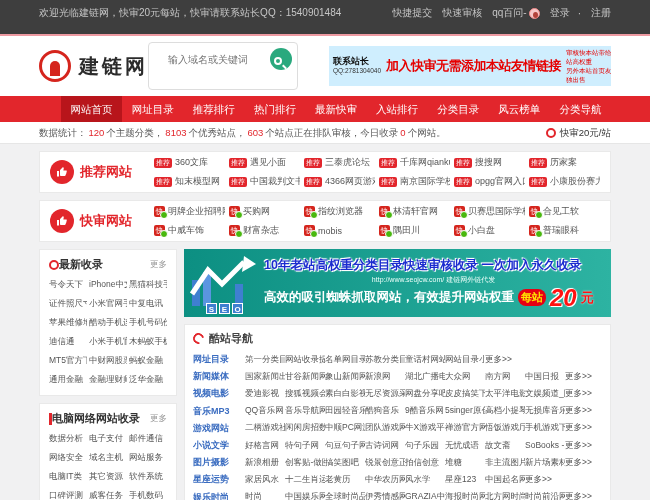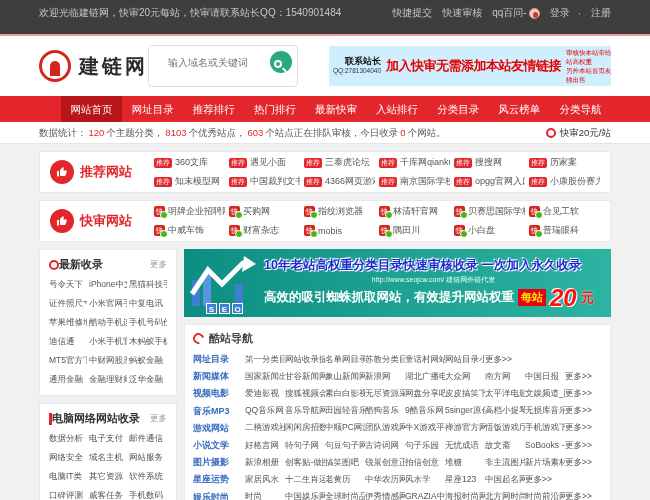--- a/index.html
+++ b/index.html
@@ -17,27 +17,27 @@
   .divider { height:2px; background:#ee9aa2; }
 
   
   .header { background:#fff; }
   .header .wrap { display:flex; align-items:center; height:60px; }
   .logo { display:flex; align-items:center; gap:8px; }
   .logo-icon { width:32px; height:32px; border:3px solid #d5251d; border-radius:50%; position:relative; flex:none; }
   .logo-icon::after { content:""; position:absolute; left:8px; bottom:3px; width:10px; height:15px; background:#d5251d; border-radius:6px 6px 0 0; }
   .logo-icon::before { content:""; position:absolute; left:11px; bottom:3px; width:4px; height:9px; background:#5a1208; }
   .logo-text { font-size:20px; font-weight:bold; color:#2b2b2b; letter-spacing:3px; }
-  .search { position:relative; width:150px; height:42px; border:1px solid #ddd; border-radius:4px; background:#fff; flex:none; }
+  .search { position:relative; width:150px; height:48px; border:1px solid #ddd; border-radius:4px; background:#fff; flex:none; }
   .search input { width:118px; height:32px; border:none; outline:none; text-align:center; font-size:10px; color:#666; background:transparent; }
   .search-btn { position:absolute; right:5px; top:5px; width:22px; height:22px; border-radius:50%; background:#2aa97e; border:none; cursor:pointer; }
   .search-btn i { display:block; width:8px; height:8px; border:2px solid #fff; border-radius:50%; margin:4px 0 0 4px; position:relative; }
   .search-btn i::after { content:""; position:absolute; width:5px; height:2px; background:#fff; transform:rotate(45deg); left:6px; top:7px; }
   .head-ad { width:282px; height:40px; background:#cfeefe; display:flex; align-items:center; padding:0 4px; gap:5px; overflow:hidden; margin-left:auto; }
-  .ad-contact { text-align:right; line-height:1.1; flex:none; }
+  .ad-contact { text-align:left; line-height:1.1; flex:none; }
   .ad-contact b { font-size:9px; color:#111; display:block; }
   .ad-contact span { font-size:6.5px; color:#333; display:block; }
   .ad-head { color:#e60000; font-weight:900; font-size:13px; white-space:nowrap; flex:none; letter-spacing:-0.5px; }
   .ad-notes { font-size:6.5px; color:#e60000; line-height:1.4; flex:none; width:62px; }
 
   
   .nav { background:#e2262c; height:26px; }
   .nav .wrap { display:flex; height:26px;padding-left:22px; }
   .nav-item { flex:1; text-align:center; line-height:26px; font-size:10.5px; color:#fff; text-decoration:none; white-space:nowrap; }
   .nav-item.active { background:#b8151b; }
@@ -72,21 +72,21 @@
   .bar-icon { width:3px; height:12px; background:#e2262c; flex:none; }
   .side-list { display:grid; grid-template-columns:repeat(3,1fr); row-gap:7px; column-gap:2px; }
   .side-link { font-size:8.5px; color:#555; text-decoration:none; white-space:nowrap; overflow:hidden; }
 
   .right-col { flex:1; min-width:0; display:flex; flex-direction:column; gap:7px; }
   .teal-banner { height:68px; background:linear-gradient(90deg,#0c8f82,#2db3a2); position:relative; padding:5px 8px 5px 80px; display:flex; flex-direction:column; justify-content:center; overflow:hidden; cursor:pointer; }
   .seo-art { position:absolute; left:4px; top:5px; width:72px; height:58px; }
   .b-line1 { font-size:12.5px; font-weight:900; color:#1b2ccf; white-space:nowrap; text-shadow:0 0 2px #fff,0 0 2px #fff,1px 1px 0 #fff,-1px -1px 0 #fff; }
   .b-line2 { font-size:7px; color:#eafff9; text-align:center; margin:1px 0; }
   .b-line3 { display:flex; align-items:center; gap:4px; font-size:12.5px; font-weight:900; color:#fff; white-space:nowrap; }
-  .price-label { background:#e60012; color:#ffe400; font-size:11px; padding:1px 3px; border-radius:0; }
+  .price-label { background:#e60012; color:#ffe400; font-size:11px; padding:1px 3px; border-radius:8px; }
   .price-num { font-size:24px; line-height:1; color:#ff1212; text-shadow:0 0 2px #fff,1px 1px 0 #fff,-1px -1px 0 #fff; font-style:italic; }
   .price-unit { color:#ff1212; font-size:13px; text-shadow:0 0 2px #fff; }
 
   .cool-box { padding:6px 8px; }
   .cool-head { display:flex; align-items:center; gap:5px; margin-bottom:5px; }
   .cool-icon { width:11px; height:11px; border:2.5px solid #e2262c; border-radius:50%; border-right-color:transparent; transform:rotate(35deg); flex:none; }
   .cool-title { font-size:11px; font-weight:bold; color:#444; }
   .cool-row { display:flex; align-items:center; height:17.2px; }
   .cool-label { width:52px; flex:none; font-size:9px; font-weight:bold; color:#3a6cc0; text-decoration:none; white-space:nowrap; overflow:hidden; }
   .cool-cells { display:flex; flex:none; }

